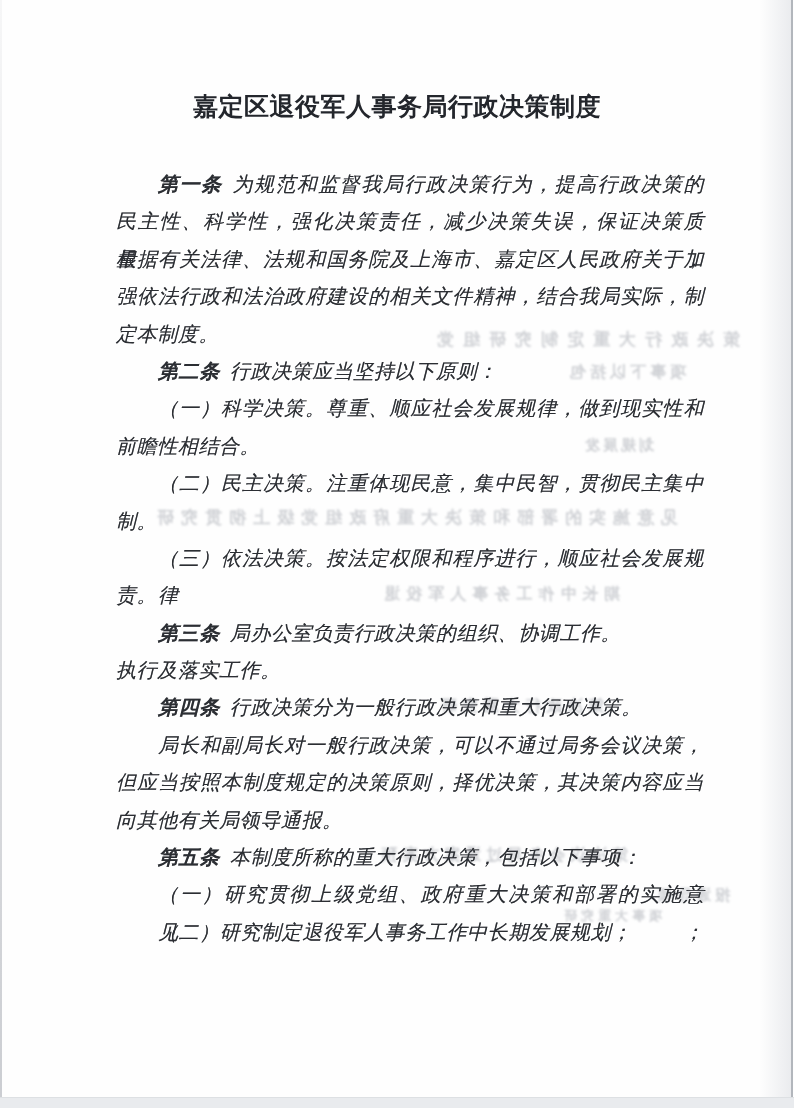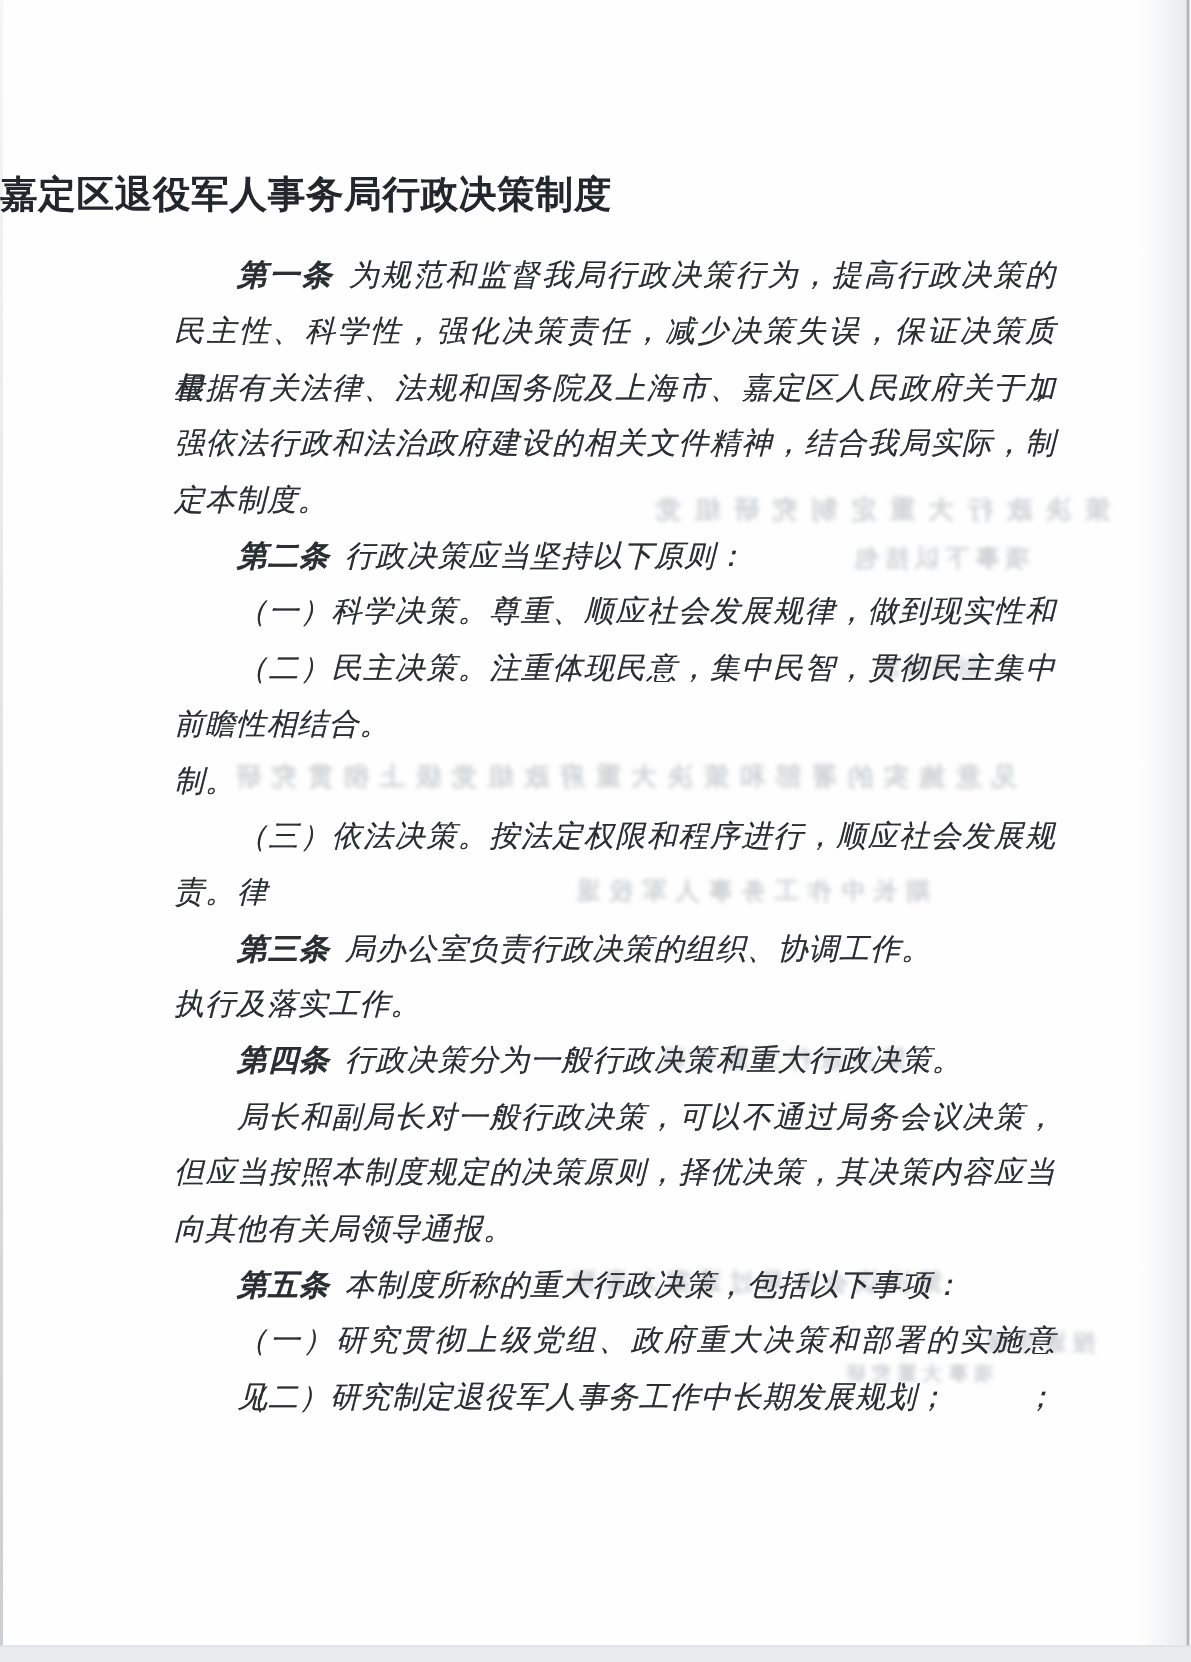--- a/index.html
+++ b/index.html
@@ -23,25 +23,25 @@
     position:absolute;right:1px;top:0;width:2px;height:100%;
     background:#b2b6bc;
   }
   .edge-bottom{
     position:absolute;left:0;bottom:0;width:100%;height:10px;
     background:#e9ebee;border-top:1px solid #dde0e3;
   }
   
   .doc-title{
     position:absolute;top:90px;left:0;width:100%;
+    text-align:center;
     font-size:25px;line-height:34px;
     font-weight:bold;
     color:#23262c;
     letter-spacing:0.5px;
-    margin-top:24px;
   }
   
   .body-block{
     position:absolute;left:116px;top:166px;width:588px;
     color:#2b2e33;
     font-size:20px;
     font-style:italic;
   }
   .line{
     height:37.4px;line-height:37.4px;
@@ -90,22 +90,22 @@
   <div class="doc-title">嘉定区退役军人事务局行政决策制度</div>
 
   <div class="body-block">
     <div class="line ind fill"><span class="art-num">第一条</span><span>为规范和监督我局行政决策行为，提高行政决策的</span></div>
     <div class="line fill"><span>民主性、科学性，强化决策责任，减少决策失误，保证决策质量，</span></div>
     <div class="line fill"><span>根据有关法律、法规和国务院及上海市、嘉定区人民政府关于加</span></div>
     <div class="line fill"><span>强依法行政和法治政府建设的相关文件精神，结合我局实际，制</span></div>
     <div class="line"><span>定本制度。</span></div>
     <div class="line ind"><span class="art-num">第二条</span><span>行政决策应当坚持以下原则：</span></div>
     <div class="line ind fill"><span>（一）科学决策。尊重、顺应社会发展规律，做到现实性和</span></div>
+    <div class="line"><span>前瞻性相结合。</span></div>
     <div class="line ind fill"><span>（二）民主决策。注重体现民意，集中民智，贯彻民主集中</span></div>
-    <div class="line"><span>前瞻性相结合。</span></div>
     <div class="line"><span>制。</span></div>
     <div class="line ind fill"><span>（三）依法决策。按法定权限和程序进行，顺应社会发展规律</span></div>
     <div class="line"><span>责。</span></div>
     <div class="line ind"><span class="art-num">第三条</span><span>局办公室负责行政决策的组织、协调工作。</span></div>
     <div class="line"><span>执行及落实工作。</span></div>
     <div class="line ind"><span class="art-num">第四条</span><span>行政决策分为一般行政决策和重大行政决策。</span></div>
     <div class="line ind fill"><span>局长和副局长对一般行政决策，可以不通过局务会议决策，</span></div>
     <div class="line fill"><span>但应当按照本制度规定的决策原则，择优决策，其决策内容应当</span></div>
     <div class="line"><span>向其他有关局领导通报。</span></div>
     <div class="line ind"><span class="art-num">第五条</span><span>本制度所称的重大行政决策，包括以下事项：</span></div>

